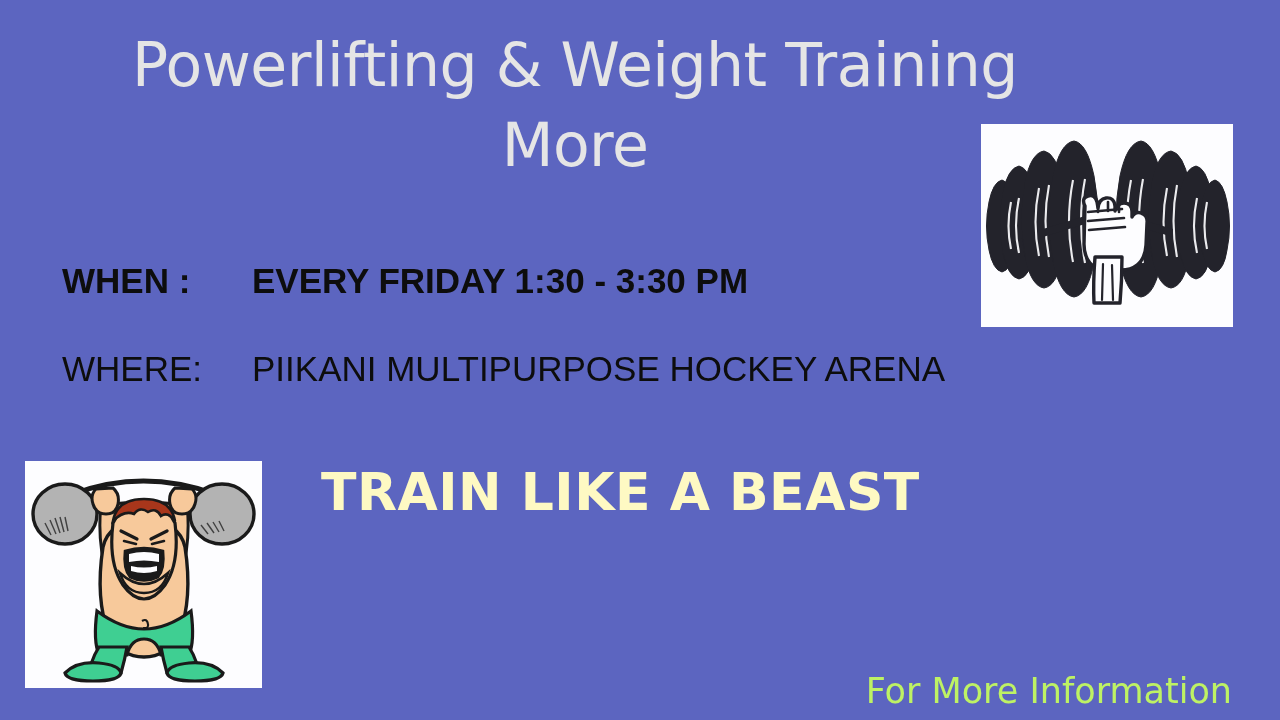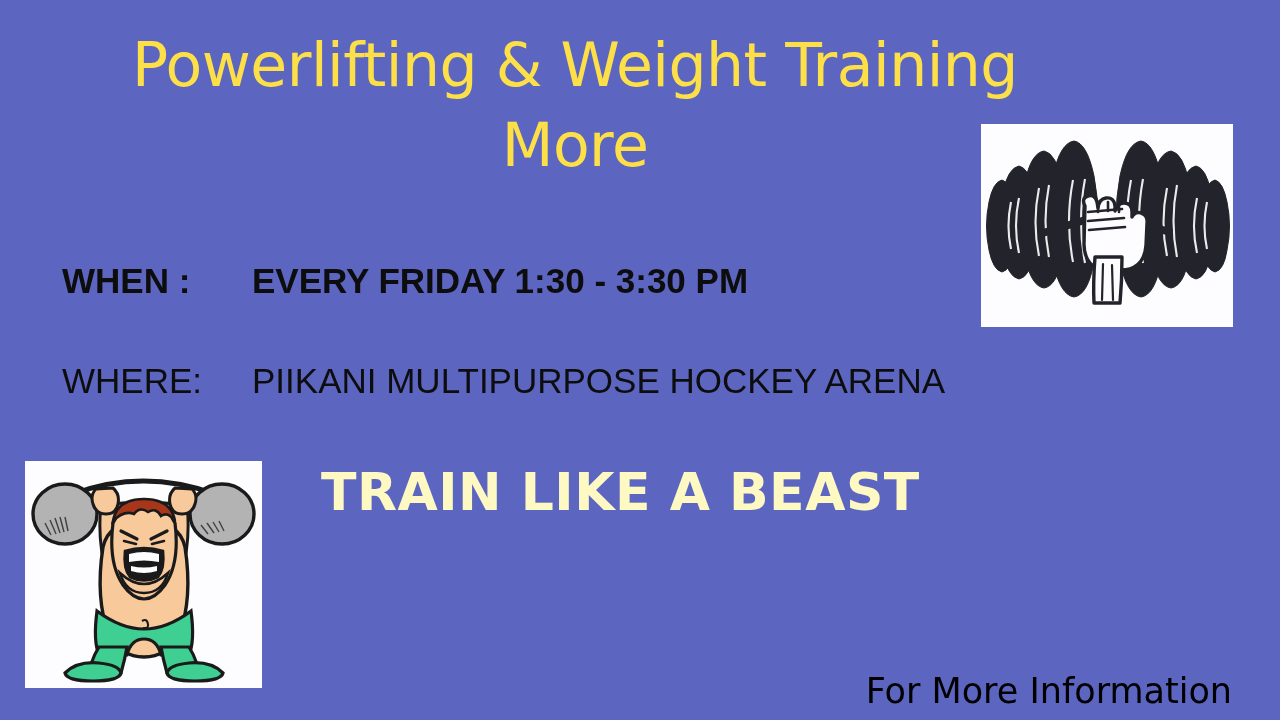--- a/index.html
+++ b/index.html
@@ -21,21 +21,21 @@
     overflow: hidden;
   }
 
   
   #title-block {
     position: absolute;
     left: 60px;
     top: 26px;
     width: 1030px;
     text-align: center;
-    color: #fde047;
+    color: #e5e5e5;
     font-family: "DejaVu Sans", sans-serif;
     font-weight: 400;
     font-size: 60px;
     line-height: 1.33;
     letter-spacing: -0.5px;
   }
   #title-line-1, #title-line-2 {
     display: block;
     white-space: nowrap;
   }
@@ -52,21 +52,21 @@
   }
   #info-row-when  { left: 62px; top: 263px; font-weight: bold; }
   #info-row-where { left: 62px; top: 351px; }
   .info-label {
     display: inline-block;
   }
   .info-value {
     display: inline-block;
   }
   #info-row-when .info-label  { width: 190px; }
-  #info-row-where .info-label { width: 190px; margin-top: 12px; }
+  #info-row-where .info-label { width: 190px; }
 
   
   #slogan {
     position: absolute;
     left: 321px;
     top: 466px;
     color: #fef9c3;
     font-family: "DejaVu Sans", sans-serif;
     font-weight: 700;
     font-size: 52px;
@@ -74,21 +74,21 @@
     letter-spacing: 0.5px;
     white-space: nowrap;
   }
 
   
   #contact-block {
     position: absolute;
     right: 48px;
     bottom: 6px;
     text-align: right;
-    color: #000000;
+    color: #bef264;
     font-family: "DejaVu Sans", sans-serif;
     font-weight: 400;
     font-size: 35px;
     line-height: 1.32;
   }
   #contact-line-1, #contact-line-2 {
     display: block;
     white-space: nowrap;
   }
 

